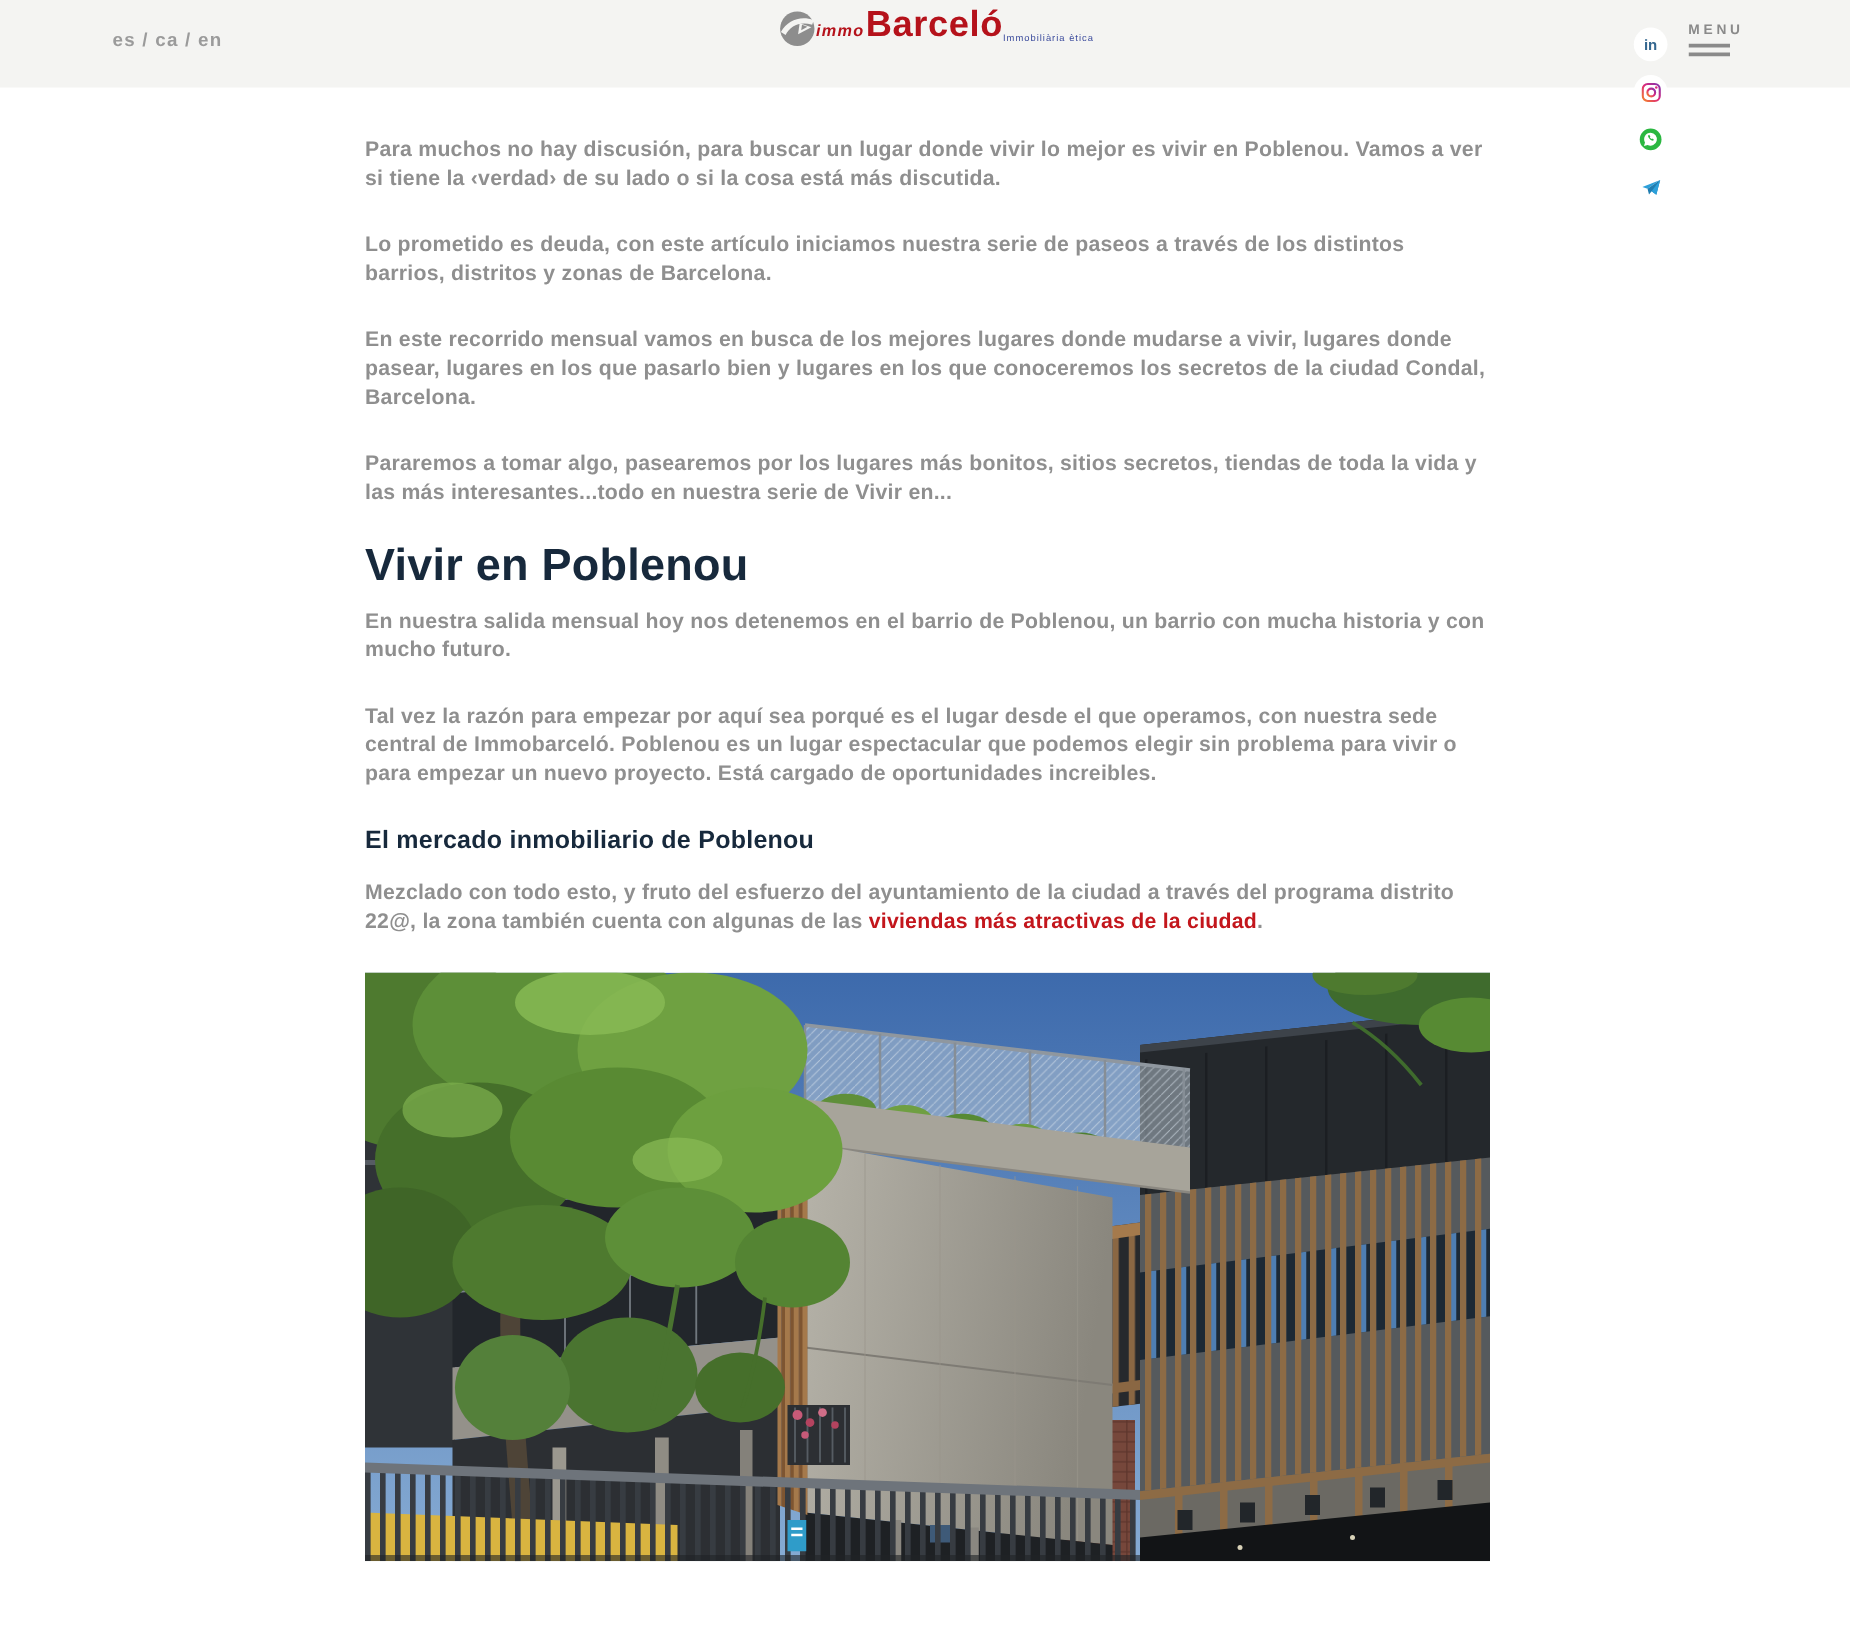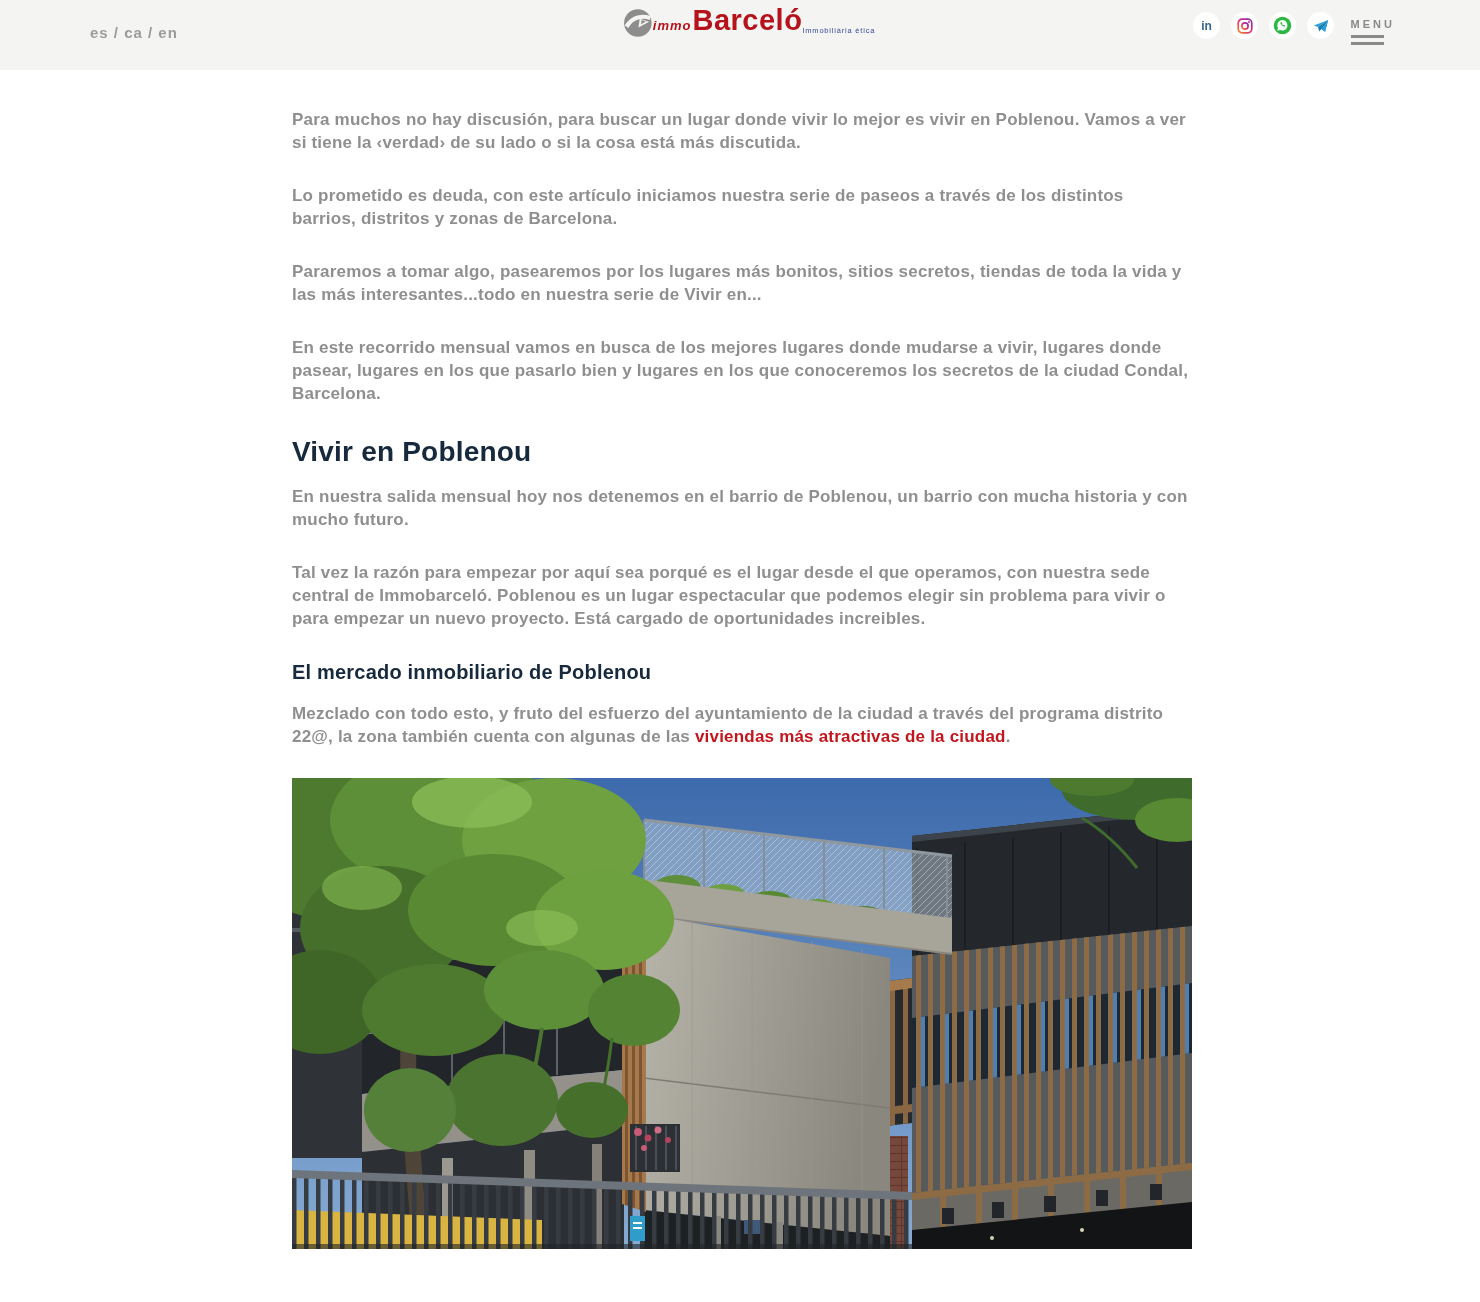--- a/index.html
+++ b/index.html
@@ -18,38 +18,38 @@
   }
   .logo {
     position: absolute; left: 50%; top: 6px; transform: translateX(-50%);
     display: flex; align-items: center; cursor: pointer;
   }
   .logo-mark { width: 30px; height: 30px; margin-bottom: -4px; margin-left: 18px; }
   .logo-line { display: flex; align-items: baseline; line-height: 1; }
   .logo-immo { font-size: 13px; font-style: italic; font-weight: bold; color: #b5121b; letter-spacing: 1px; margin-right: 1px; }
   .logo-name { font-size: 29px; font-weight: bold; color: #b5121b; letter-spacing: 0.5px; }
   .logo-tagline { font-size: 7.5px; color: #3a4a9c; letter-spacing: 0.8px; margin-top: 1px; align-self: flex-end; }
-  .social-row { position: absolute; right: 146px; top: 12px; display: flex; gap: 11px; }
+  .social-row { position: absolute; right: 146px; top: 22px; display: flex; gap: 11px; flex-direction: column; }
   .social-btn {
     width: 27px; height: 27px; border-radius: 50%; background: #ffffff;
     display: flex; align-items: center; justify-content: center; cursor: pointer;
   }
   .li-glyph { font-size: 12px; font-weight: bold; color: #34678f; line-height: 1; }
   .menu-btn { position: absolute; right: 85px; top: 18px; text-align: center; cursor: pointer; }
   .menu-label { font-size: 11px; letter-spacing: 3px; color: #8a8a8a; font-weight: bold; display: block; margin-bottom: 5px; }
   .menu-bars span { display: block; width: 33px; height: 3px; background: #8a8a8a; margin-bottom: 4px; }
 
   
   .article { width: 900px; margin-left: 292px; padding-top: 38px; }
   .article p {
     font-size: 17px; line-height: 23px; letter-spacing: 0.2px;
     color: #8f8f8f; margin-bottom: 30px; font-weight: bold;
   }
   .article h2 {
-    font-size: 28px; line-height: 34px; color: #17293c;
+    font-size: 36px; line-height: 34px; color: #17293c;
     font-weight: bold; margin-bottom: 16px; letter-spacing: 0.2px;
   }
   .article h3 {
     font-size: 20px; line-height: 24px; color: #17293c;
     font-weight: bold; margin-bottom: 18px; letter-spacing: 0.2px;
   }
   .red-link { color: #c3161c; font-weight: bold; text-decoration: none; cursor: pointer; }
 
   .photo-wrap { width: 900px; height: 471px; overflow: hidden; }
   .photo-wrap svg { display: block; }
@@ -111,22 +111,22 @@
 
   <div class="menu-btn">
     <span class="menu-label">MENU</span>
     <span class="menu-bars"><span></span><span></span></span>
   </div>
 </header>
 
 <main class="article">
   <p>Para muchos no hay discusión, para buscar un lugar donde vivir lo mejor es vivir en Poblenou. Vamos a ver si tiene la ‹verdad› de su lado o si la cosa está más discutida.</p>
   <p>Lo prometido es deuda, con este artículo iniciamos nuestra serie de paseos a través de los distintos barrios, distritos y zonas de Barcelona.</p>
+  <p>En este recorrido mensual vamos en busca de los mejores lugares donde mudarse a vivir, lugares donde pasear, lugares en los que pasarlo bien y lugares en los que conoceremos los secretos de la ciudad Condal, Barcelona.</p>
   <p>Pararemos a tomar algo, pasearemos por los lugares más bonitos, sitios secretos, tiendas de toda la vida y las más interesantes...todo en nuestra serie de Vivir en...</p>
-  <p>En este recorrido mensual vamos en busca de los mejores lugares donde mudarse a vivir, lugares donde pasear, lugares en los que pasarlo bien y lugares en los que conoceremos los secretos de la ciudad Condal, Barcelona.</p>
 
   <h2>Vivir en Poblenou</h2>
 
   <p>En nuestra salida mensual hoy nos detenemos en el barrio de Poblenou, un barrio con mucha historia y con mucho futuro.</p>
   <p>Tal vez la razón para empezar por aquí sea porqué es el lugar desde el que operamos, con nuestra sede central de Immobarceló. Poblenou es un lugar espectacular que podemos elegir sin problema para vivir o para empezar un nuevo proyecto. Está cargado de oportunidades increibles.</p>
 
   <h3>El mercado inmobiliario de Poblenou</h3>
 
 
   <p><span>Mezclado con todo esto, y fruto del esfuerzo del ayuntamiento de la ciudad a través del programa distrito 22@, la zona también cuenta con algunas de las </span><a class="red-link">viviendas más atractivas de la ciudad</a><span>.</span></p>

